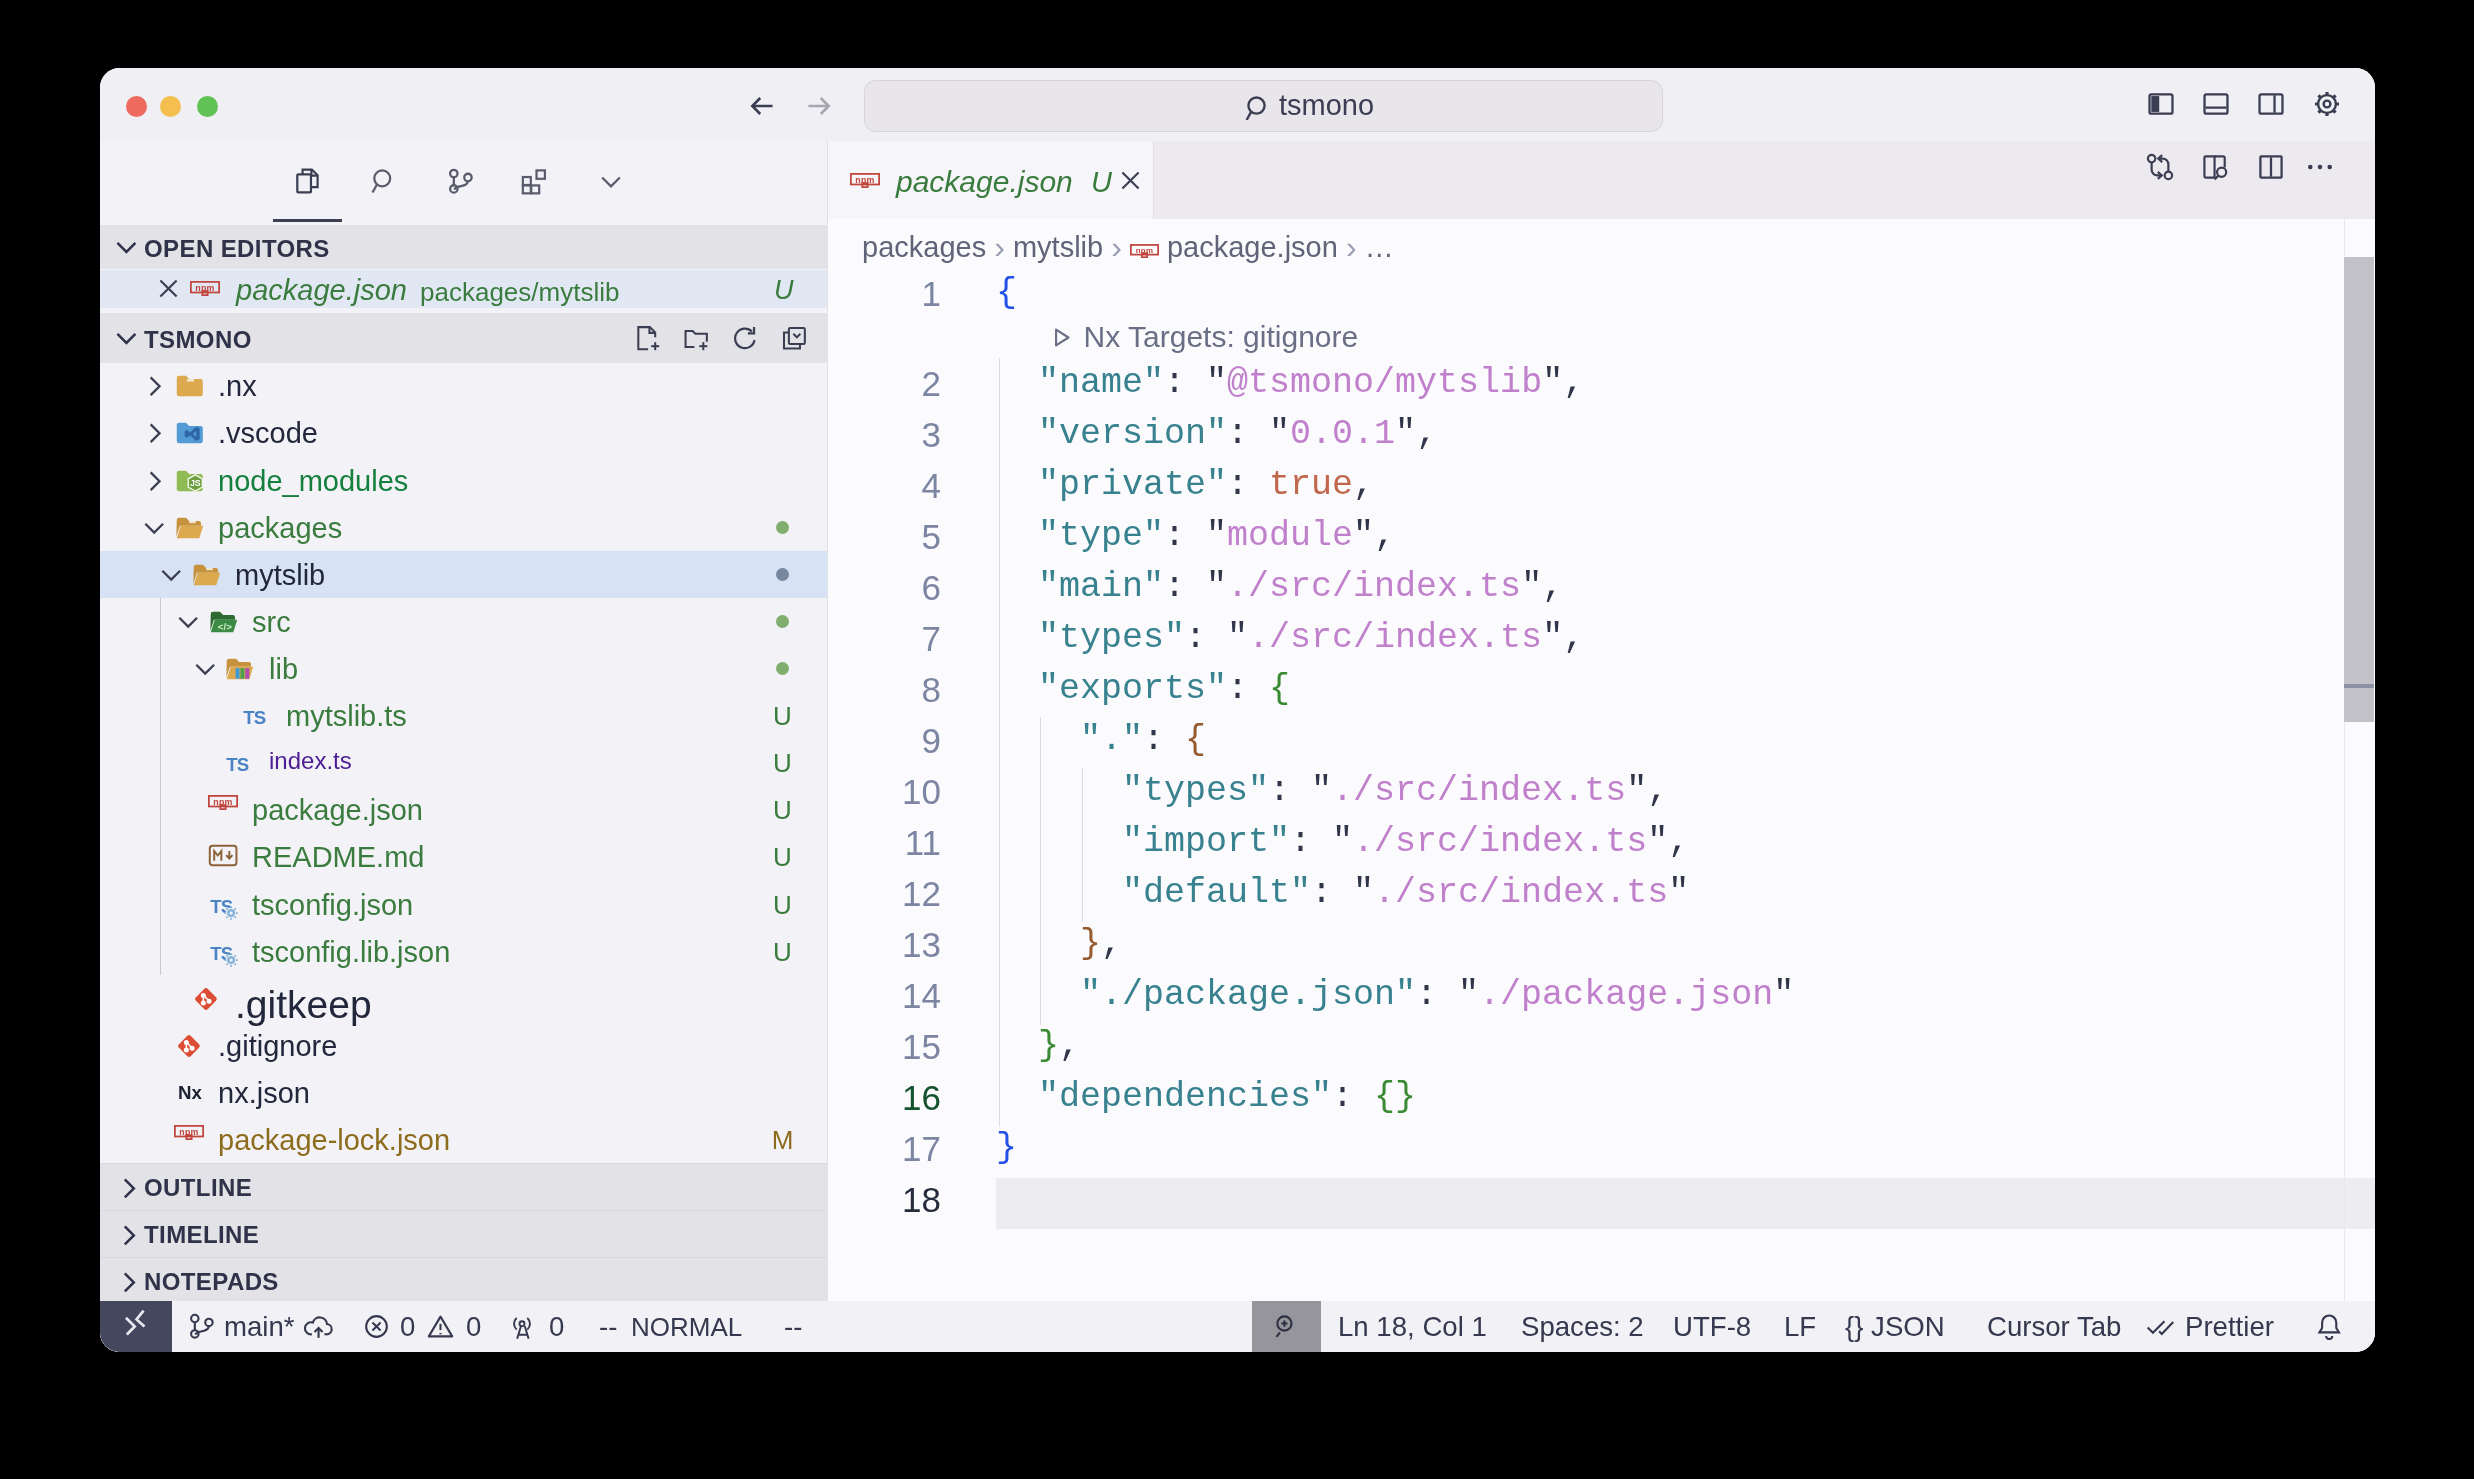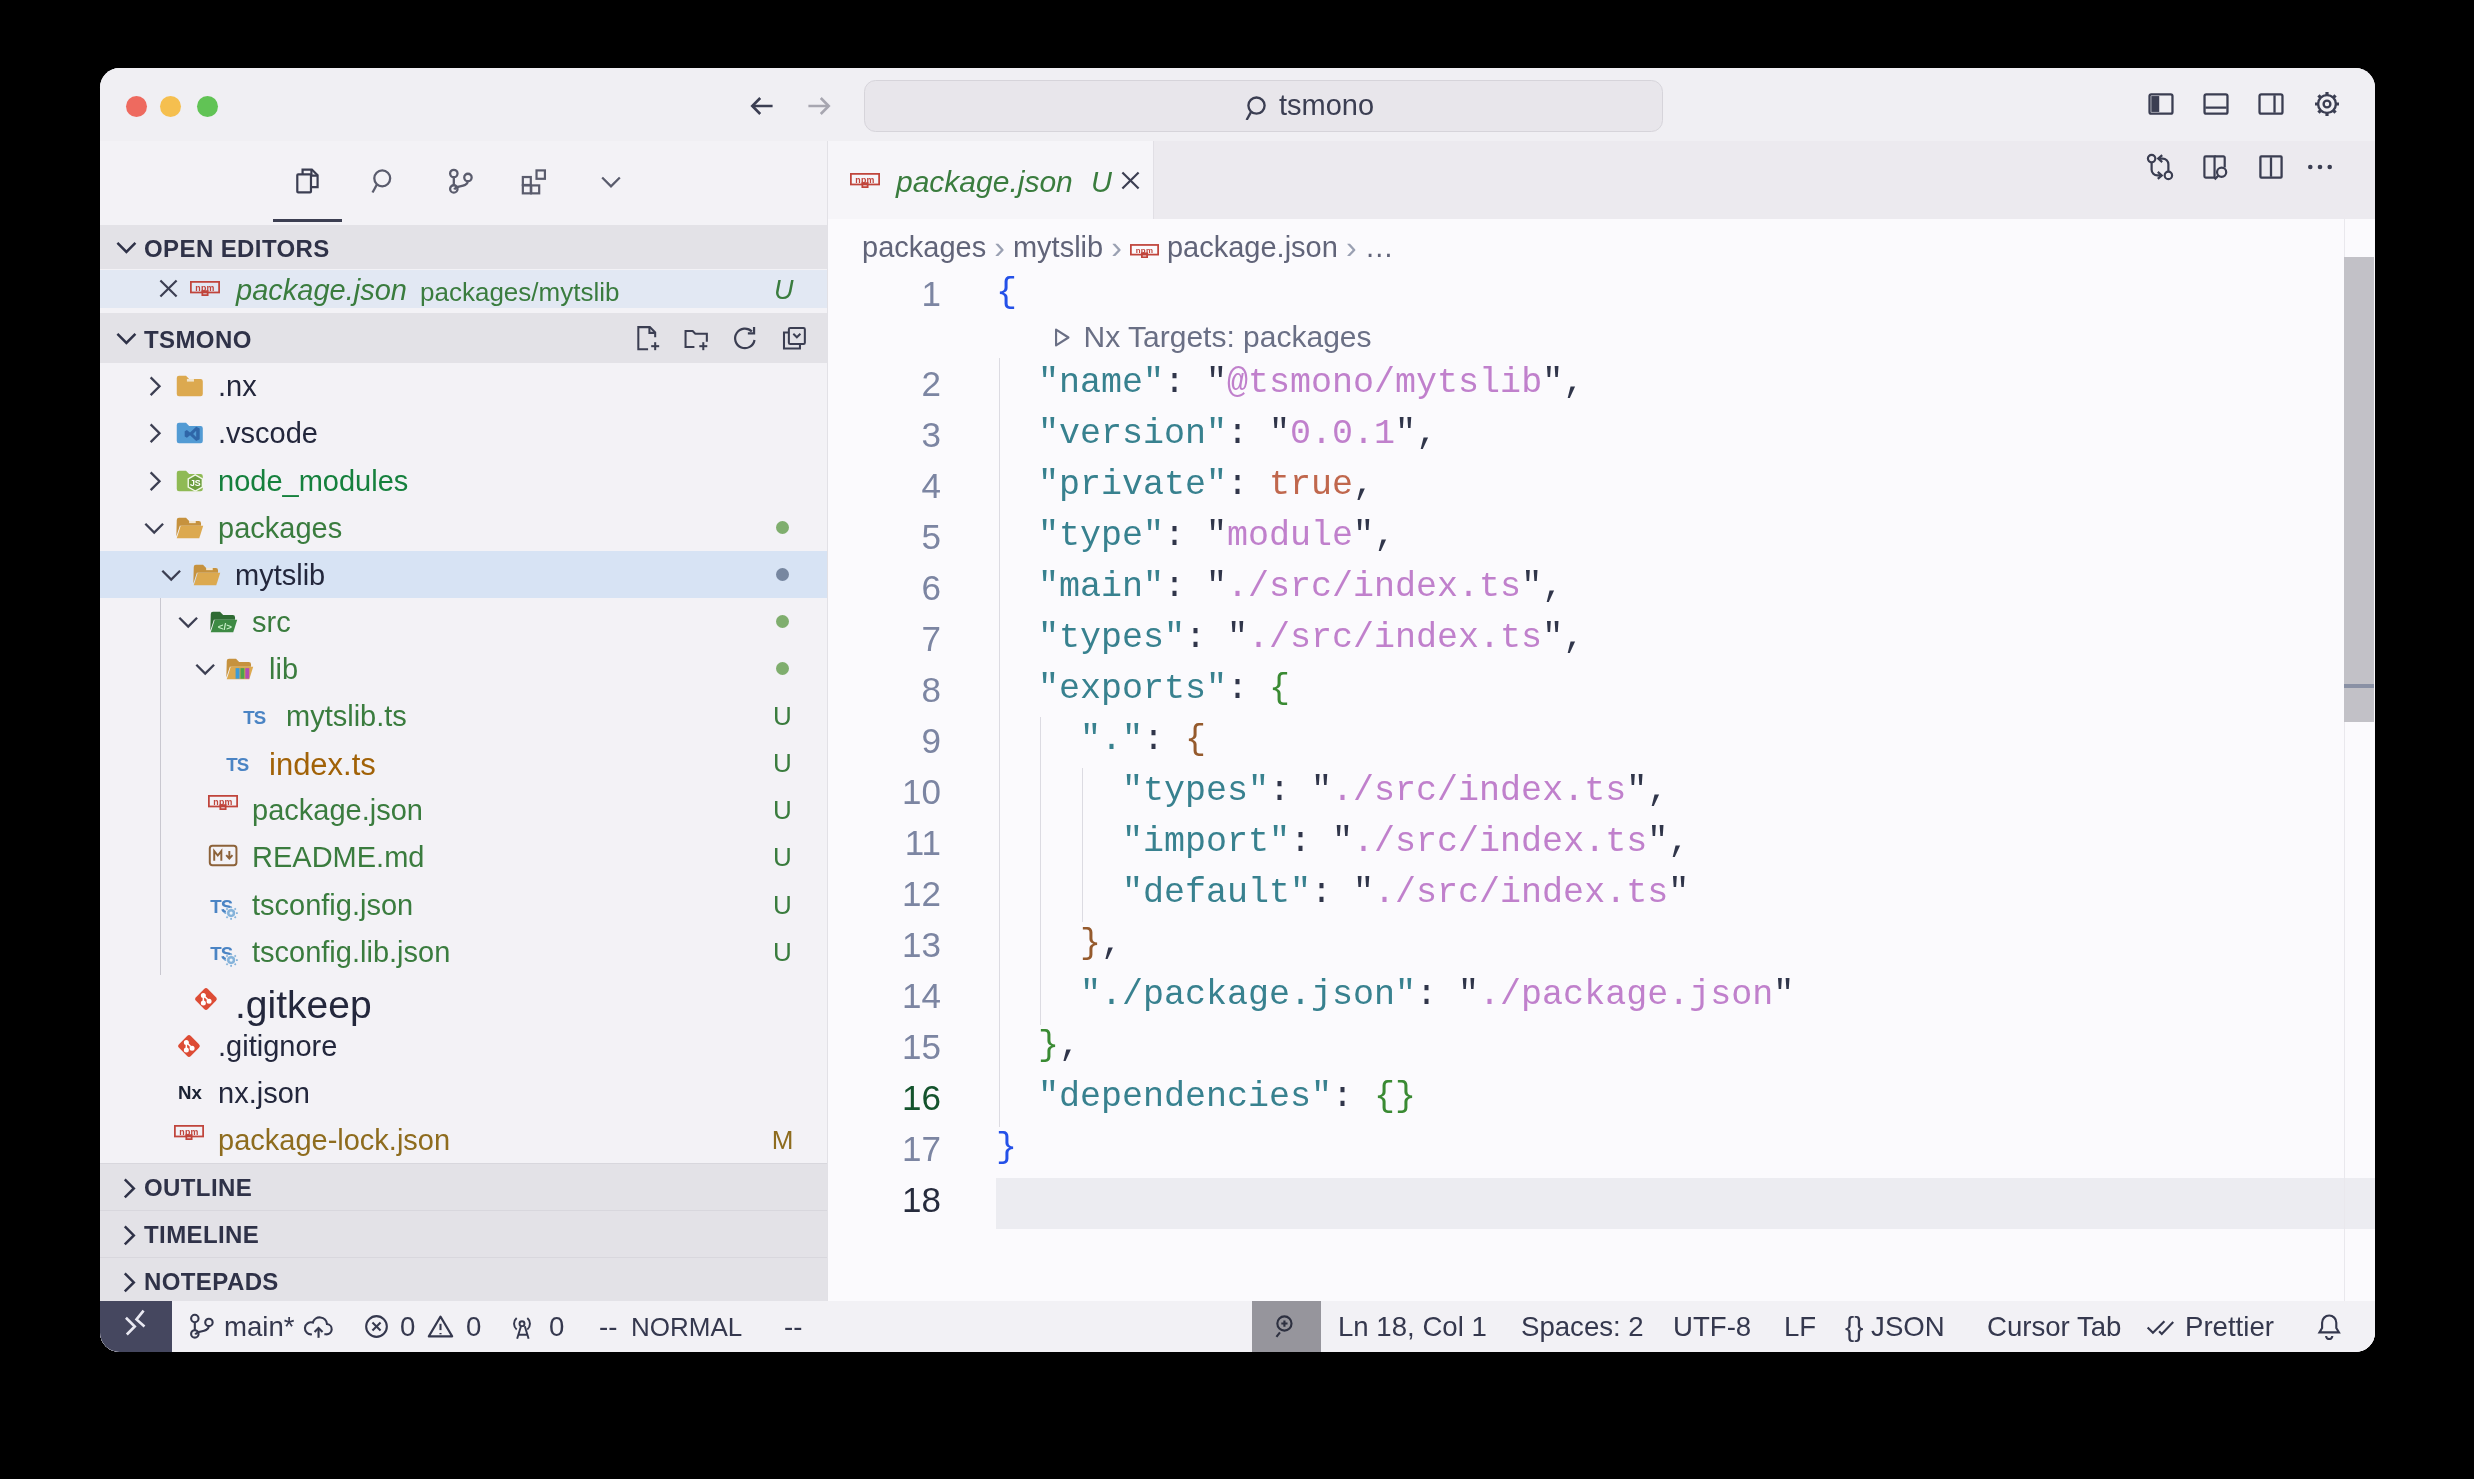--- a/index.html
+++ b/index.html
@@ -251,21 +251,21 @@
         <div class="ab" style="left:141px;top:9px"><svg width="32" height="32" viewBox="0 0 36 36" style="">
             <text x="15" y="25.5" font-size="21" font-weight="bold" fill="#4a84c4" text-anchor="middle" font-family="Liberation Sans" letter-spacing="-1">TS</text>
           </svg></div>
         <div class="ab" style="left:186px;top:8px;font-size:29px;color:#3a7c3e;white-space:nowrap">mytslib.ts</div>
         <div class="badge" style="top:9px;color:#3a7c3e">U</div>
       </div>
 <div class="trerow" style="top:598px">
         <div class="ab" style="left:124px;top:9px"><svg width="32" height="32" viewBox="0 0 36 36" style="">
             <text x="15" y="25.5" font-size="21" font-weight="bold" fill="#4a84c4" text-anchor="middle" font-family="Liberation Sans" letter-spacing="-1">TS</text>
           </svg></div>
-        <div class="ab" style="left:169px;top:8px;font-size:31px;color:#a16207;white-space:nowrap">index.ts</div>
+        <div class="ab" style="left:169px;top:8px;font-size:24px;color:#4c1d95;white-space:nowrap">index.ts</div>
         <div class="badge" style="top:9px;color:#3a7c3e">U</div>
       </div>
 <div class="trerow" style="top:645px">
         <div class="ab" style="left:108px;top:9px"><svg width="30" height="15" viewBox="0 0 34 17" style="">
             <g>
 <rect x="1" y="1" width="32" height="12" fill="none" stroke="#c0453c" stroke-width="2"></rect>
 <rect x="14.0" y="11.5" width="6" height="4.5" fill="none" stroke="#c0453c" stroke-width="2"></rect>
 <text x="17.0" y="11" font-size="10" font-weight="bold" fill="#c0453c" text-anchor="middle" font-family="Liberation Sans" letter-spacing="0.3">npm</text>
             </g>
           </svg></div>
@@ -458,21 +458,21 @@
         <div style="color:#7c85a2">17</div>
         <div style="color:#262b3d">18</div>
       </div>
 <pre class="ab code" style="left:168px;top:127px"><span class="b1">{</span></pre>
 <div class="ab" style="left:221px;top:179px;font-size:30px;color:#6a6f85;display:flex;align-items:center">
         <span style="margin-right:11.6px;display:inline-flex">
           <svg width="23" height="27" viewBox="0 0 26 30" style="">
             <path d="M8 6 L22 15 L8 24 Z" fill="none" stroke="#6a6f85" stroke-width="2.4" stroke-linejoin="round"></path>
           </svg>
         </span>
-        <span>Nx Targets: packages</span>
+        <span>Nx Targets: gitignore</span>
       </div>
 <pre class="ab code" style="left:168px;top:217px">  <span class="k">"name"</span><span class="p">: </span><span class="q">"</span><span class="v">@tsmono/mytslib</span><span class="q">"</span><span class="p">,</span><br>  <span class="k">"version"</span><span class="p">: </span><span class="q">"</span><span class="v">0.0.1</span><span class="q">"</span><span class="p">,</span><br>  <span class="k">"private"</span><span class="p">: </span><span class="t">true</span><span class="p">,</span><br>  <span class="k">"type"</span><span class="p">: </span><span class="q">"</span><span class="v">module</span><span class="q">"</span><span class="p">,</span><br>  <span class="k">"main"</span><span class="p">: </span><span class="q">"</span><span class="v">./src/index.ts</span><span class="q">"</span><span class="p">,</span><br>  <span class="k">"types"</span><span class="p">: </span><span class="q">"</span><span class="v">./src/index.ts</span><span class="q">"</span><span class="p">,</span><br>  <span class="k">"exports"</span><span class="p">: </span><span class="b2">{</span><br>    <span class="k">"."</span><span class="p">: </span><span class="b3">{</span><br>      <span class="k">"types"</span><span class="p">: </span><span class="q">"</span><span class="v">./src/index.ts</span><span class="q">"</span><span class="p">,</span><br>      <span class="k">"import"</span><span class="p">: </span><span class="q">"</span><span class="v">./src/index.ts</span><span class="q">"</span><span class="p">,</span><br>      <span class="k">"default"</span><span class="p">: </span><span class="q">"</span><span class="v">./src/index.ts</span><span class="q">"</span><br>    <span class="b3">}</span><span class="p">,</span><br>    <span class="k">"./package.json"</span><span class="p">: </span><span class="q">"</span><span class="v">./package.json</span><span class="q">"</span><br>  <span class="b2">}</span><span class="p">,</span><br>  <span class="k">"dependencies"</span><span class="p">: </span><span class="b2">{}</span><br><span class="b1">}</span></pre>
 <div class="ab" style="left:1516px;top:78px;width:1.3px;height:1149px;background:#e9e8ed"></div>
 <div class="ab" style="left:1516px;top:116px;width:30px;height:465px;background:#c2c1c7"></div>
 <div class="ab" style="left:1516px;top:543px;width:30px;height:4.4px;background:#8a91a5"></div>
 </div>
 <div id="statusbar" class="ab">
 <div class="ab" style="left:0;top:0;width:72px;height:51px;background:#45475f"></div>
 <div class="ab" style="left:17px;top:7.1px"><svg width="32" height="30" viewBox="0 0 36 34" style="">
           <g fill="none" stroke="#e9e9f2" stroke-width="3">

